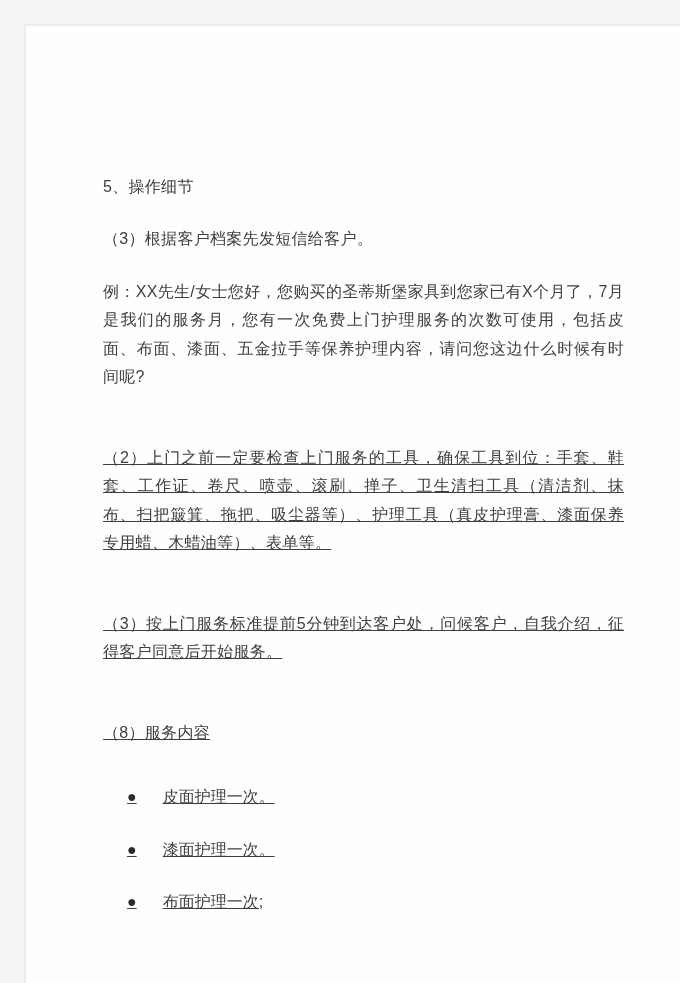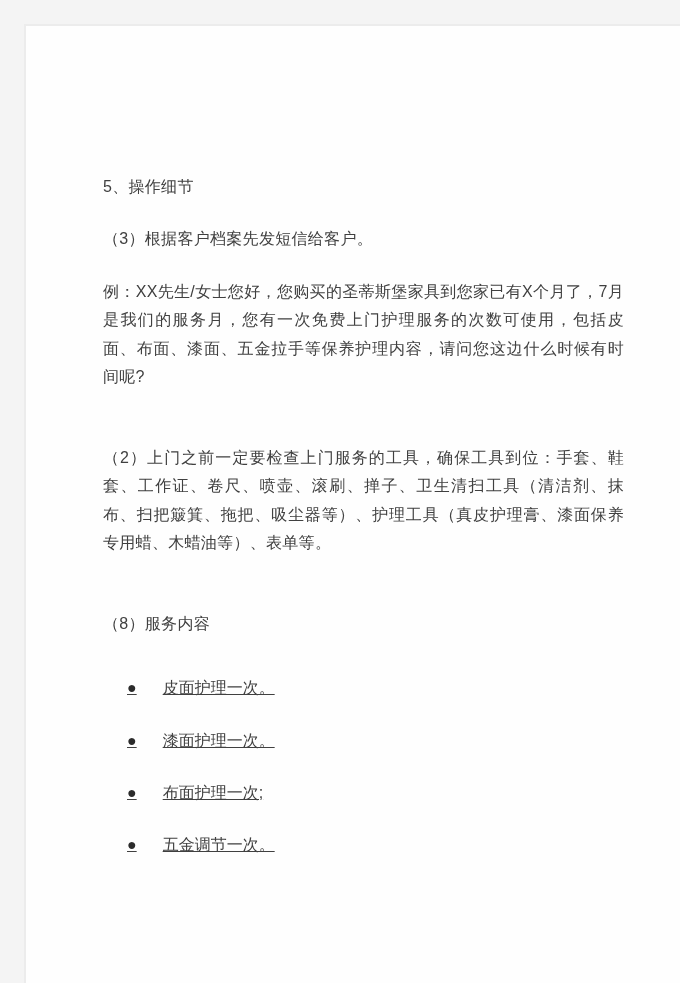--- a/index.html
+++ b/index.html
@@ -20,21 +20,21 @@
     padding: 123px 54px 0 53px;
     color: #404040;
     font-size: 16px;
     line-height: 28.4px;
     font-weight: 400;
   }
   .para, .line {
     text-align: justify;
     letter-spacing: 0.3px;
   }
-  .gap { margin-top: 28.4px; }
+  .gap { margin-top: 28.4px; text-decoration: underline; }
   ul.bullets { list-style: none; text-decoration: underline; }
   ul.bullets li { display: block; }
   .bullet {
     color: #2b2b2b;
     margin-right: 2px;
   }
 </style>
 </head>
 <body>
 
@@ -42,35 +42,33 @@
   <div class="content">
 
     <p class="line">5、操作细节</p>
 
     <p class="line">（3）根据客户档案先发短信给客户。</p>
 
     <p class="para">例：XX先生/女士您好，您购买的圣蒂斯堡家具到您家已有X个月了，7月是我们的服务月，您有一次免费上门护理服务的次数可使用，包括皮面、布面、漆面、五金拉手等保养护理内容，请问您这边什么时候有时间呢?</p>
 
     <p class="para gap">（2）上门之前一定要检查上门服务的工具，确保工具到位：手套、鞋套、工作证、卷尺、喷壶、滚刷、掸子、卫生清扫工具（清洁剂、抹布、扫把簸箕、拖把、吸尘器等）、护理工具（真皮护理膏、漆面保养专用蜡、木蜡油等）、表单等。</p>
 
+    <p class="para gap">（3）按上门服务标准提前5分钟到达客户处，问候客户，自我介绍，征得客户同意后开始服务。</p>
 
     <p class="line gap">（8）服务内容</p>
 
     <ul class="bullets">
       <li>
         <span class="bullet">●</span><span>皮面护理一次。</span>
       </li>
       <li>
         <span class="bullet">●</span><span>漆面护理一次。</span>
       </li>
       <li>
         <span class="bullet">●</span><span>布面护理一次;</span>
       </li>
-      <li>
-        <span class="bullet">●</span><span>五金调节一次。</span>
-      </li>
     </ul>
 
 
 
 
   </div>
 </div>
 
 </body></html>

